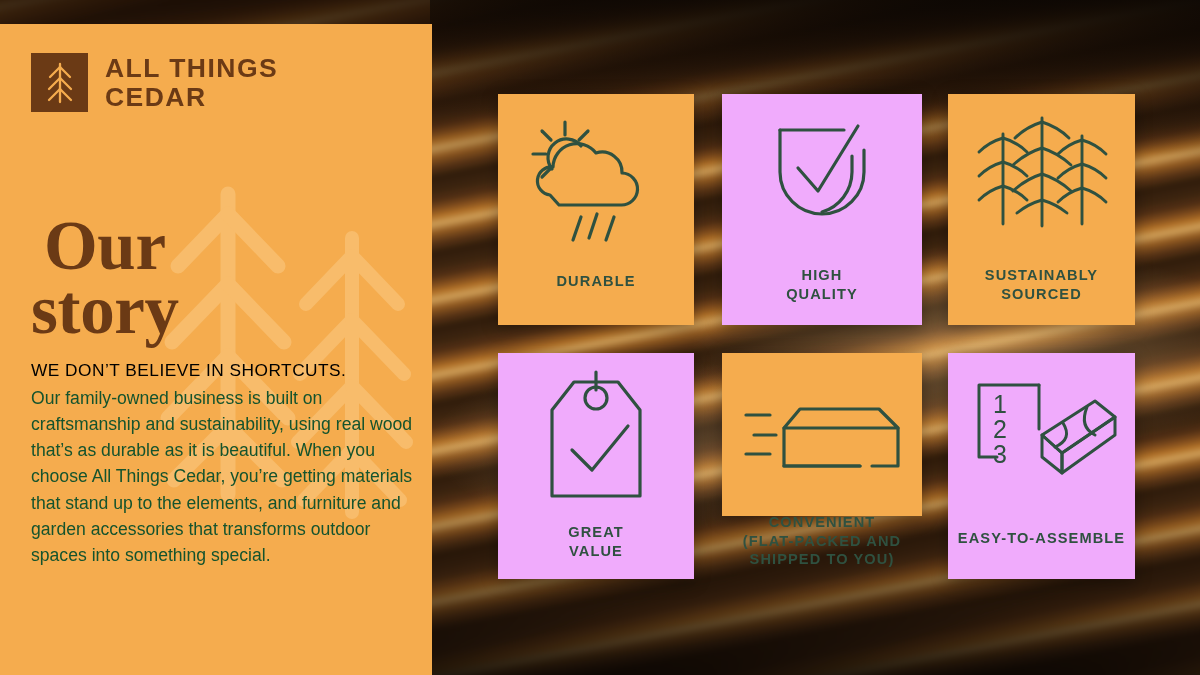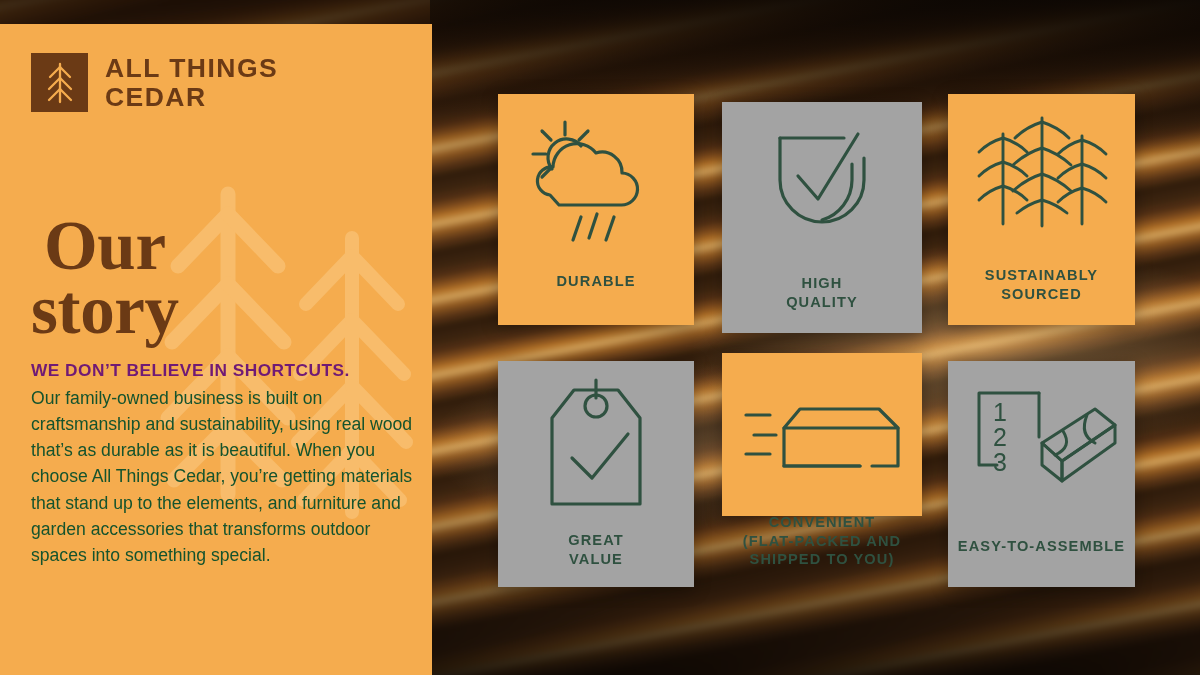--- a/index.html
+++ b/index.html
@@ -60,22 +60,22 @@
 
   .headline {
     position:absolute; left:31px; top:190px;
     font-family:"Liberation Serif", serif;
     font-weight:bold; font-size:69px; line-height:.93;
     color:#6B3A15; letter-spacing:-.005em; white-space:pre-line;text-align:center;
   }
 
   .lead {
     position:absolute; left:31px; top:336px; width:385px;
-    font-size:17.3px; font-weight:bold; letter-spacing:.028em;
-    color:#701a75;
+    font-size:17.3px; font-weight:normal; letter-spacing:.028em;
+    color:#000000;
   }
   .body {
     position:absolute; left:31px; top:361px; width:392px;
     font-size:17.6px; line-height:1.485; color:#14532d;
   }
 
   
   .grid { position:absolute; left:0; top:0; width:1200px; height:675px; }
   .card {
     position:absolute; display:flex; flex-direction:column;
@@ -85,21 +85,21 @@
   .card .art {
     flex:none; display:flex; align-items:center; justify-content:center;
     width:100%;
   }
   .card .cap {
     font-size:14.6px; font-weight:bold; letter-spacing:.075em;
     line-height:1.27; text-align:center; color:#2F5140;
     white-space:pre-line; width:100%;
   }
   .c-orange { background:#F5AC4E; }
-  .c-cream  { background:#a3a3a3;margin-top:8px; }
+  .c-cream  { background:#f0abfc; }
 
   
   #card0 { left:498px;  top:94px;  width:196px; height:231px; }
   #card1 { left:722px;  top:94px;  width:200px; height:231px; }
   #card2 { left:948px;  top:94px;  width:187px; height:231px; }
   #card3 { left:498px;  top:353px; width:196px; height:226px; }
   #card4 { left:722px;  top:353px; width:200px; height:163px; }
   #card5 { left:948px;  top:353px; width:187px; height:226px; }
 
   #card0 .art { height:170px; } #card0 .cap { margin-top:8px; }

